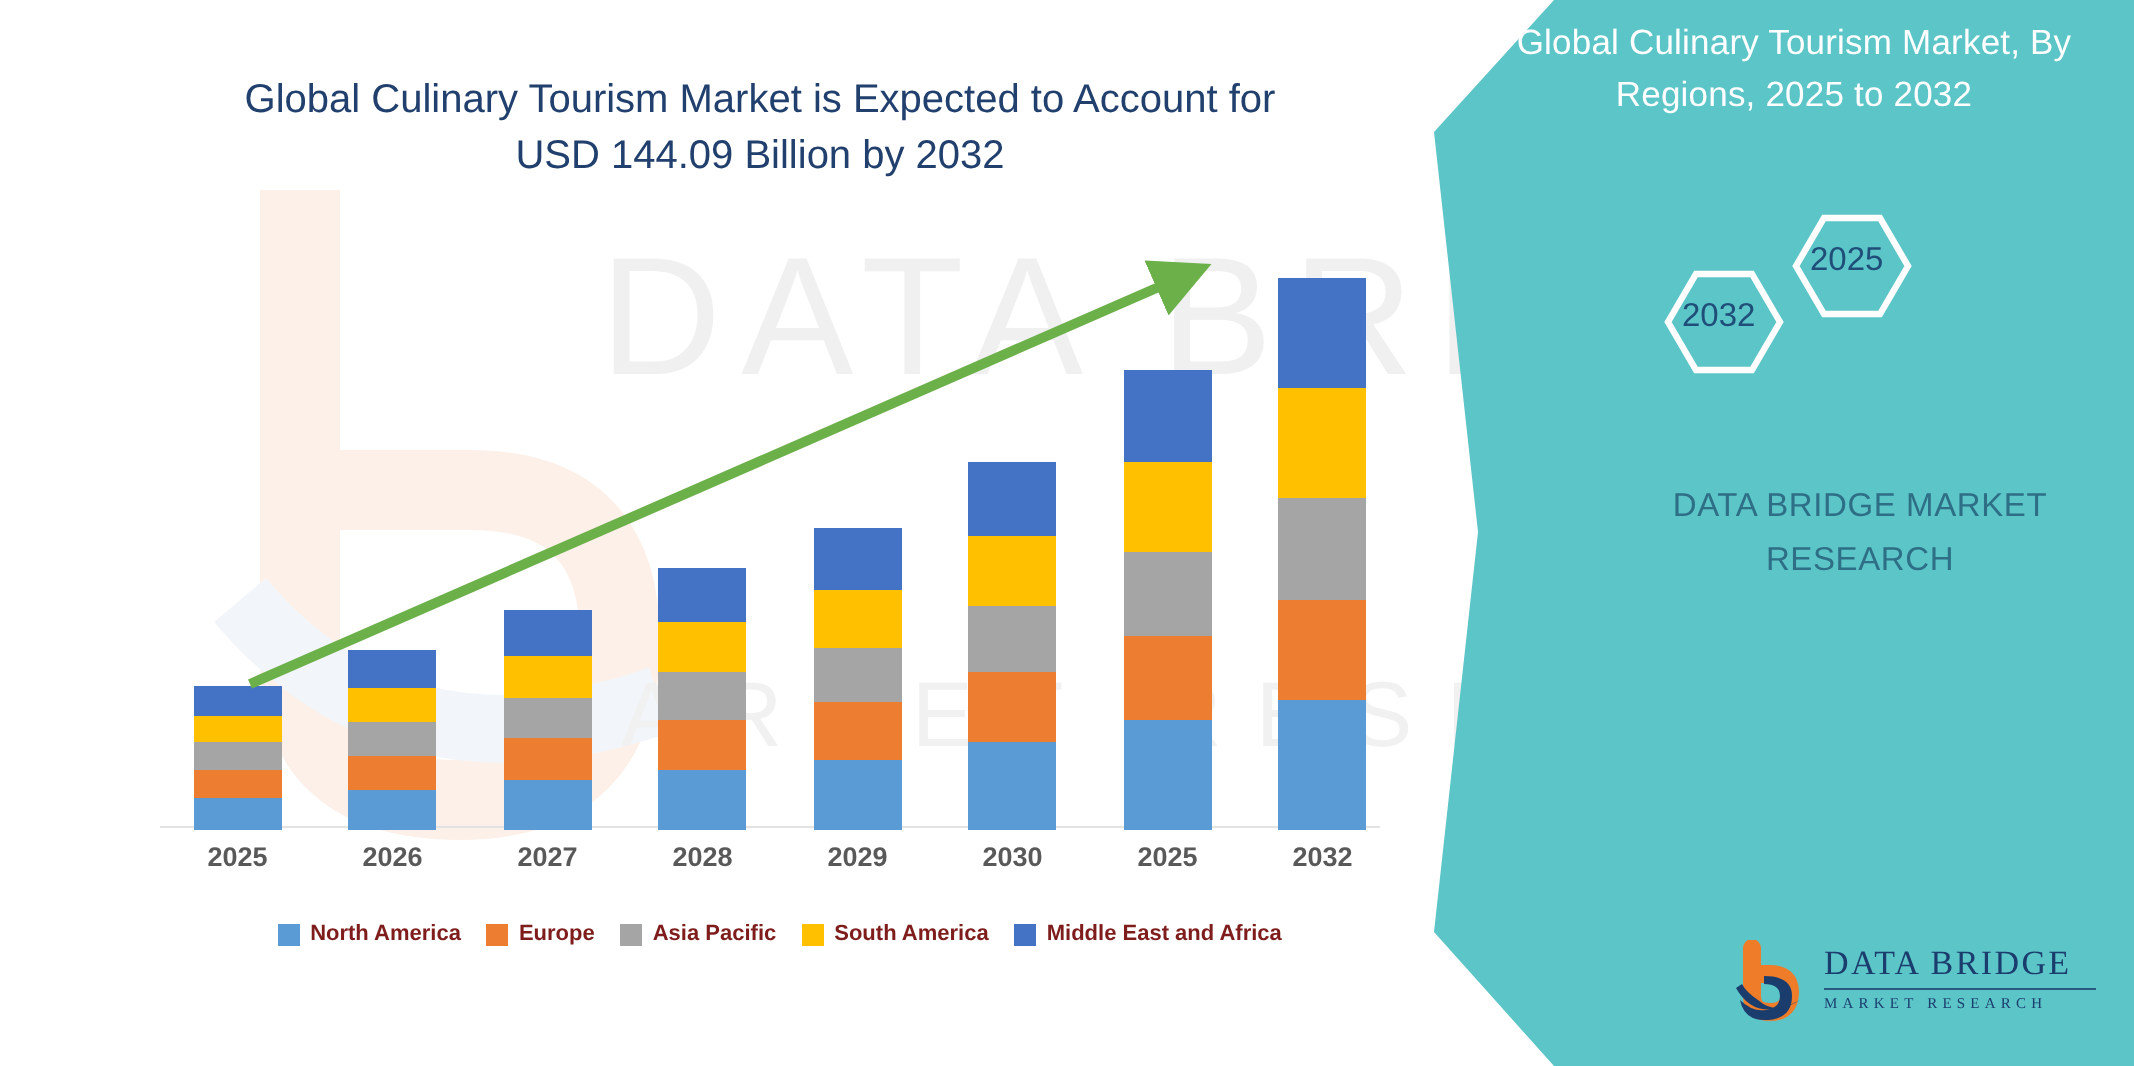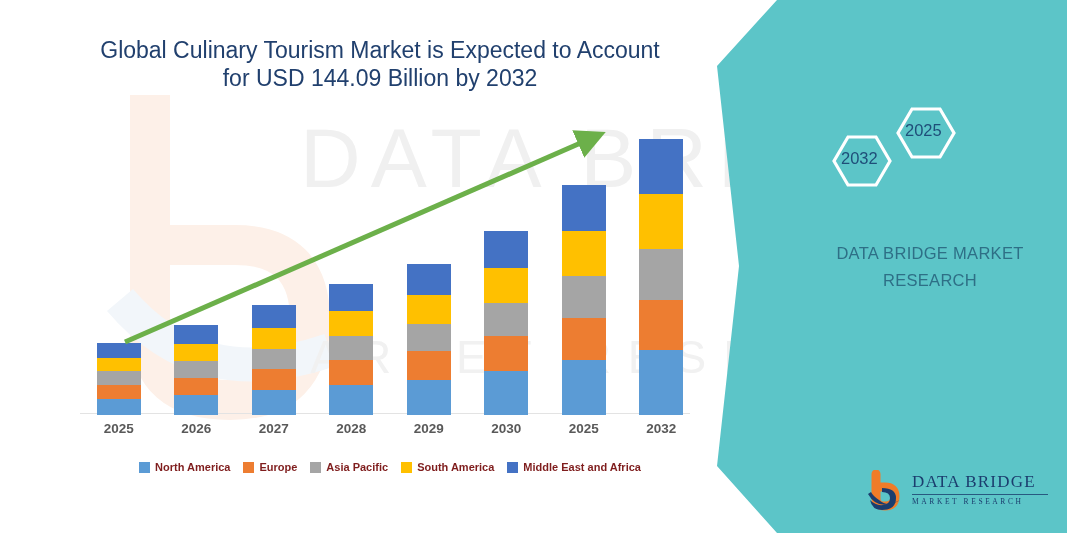--- a/index.html
+++ b/index.html
@@ -35,21 +35,21 @@
   
   .logo{position:absolute;left:862px;top:470px;width:190px;height:48px;z-index:7;}
   .logo-text{position:absolute;left:50px;top:2px;}
   .logo-main{color:#1b3d6e;font-size:17px;letter-spacing:1.2px;font-family:"Liberation Serif",serif;}
   .logo-rule{width:136px;height:1px;background:#1b3d6e;margin:2px 0 2px 0;opacity:.8;}
   .logo-sub{color:#1b3d6e;font-size:7.5px;letter-spacing:2.6px;font-family:"Liberation Serif",serif;}
 
   
   .chart-title{
     position:absolute;top:36px;left:100px;width:560px;text-align:center;
-    color:#21406e;font-size:23px;line-height:28px;z-index:5;
+    color:#21406e;font-size:20px;line-height:28px;z-index:5;
   }
 
   
   .watermark{position:absolute;left:0;top:0;width:760px;height:500px;z-index:1;pointer-events:none;}
   .wm-word{
     position:absolute;top:110px;left:300px;
     font-size:84px;letter-spacing:10px;color:#f0f0f0;
     font-family:"Liberation Sans",sans-serif;white-space:nowrap;
   }
   .wm-word2{
@@ -194,20 +194,21 @@
       <div class="lg-item">
         <span class="lg-swatch" style="background: rgb(68, 114, 196);"></span>
         <span class="lg-text">Middle East and Africa</span>
       </div>
     </div>
 
   <div class="footer">
   </div>
 
   <div class="teal-panel"></div>
+  <div class="teal-title">Global Culinary Tourism Market, By Regions, 2025 to 2032</div>
 
   <div class="hexwrap">
     <svg width="180" height="110" viewBox="0 0 180 110">
       <polygon points="92,14 120,14 134,38 120,62 92,62 78,38" fill="none" stroke="#ffffff" stroke-width="3.2"></polygon>
       <polygon points="28,42 56,42 70,66 56,90 28,90 14,66" fill="none" stroke="#ffffff" stroke-width="3.2"></polygon>
     </svg>
     <span class="hex-label" style="left:85px;top:26px;">2025</span>
     <span class="hex-label" style="left:21px;top:54px;">2032</span>
   </div>
 

